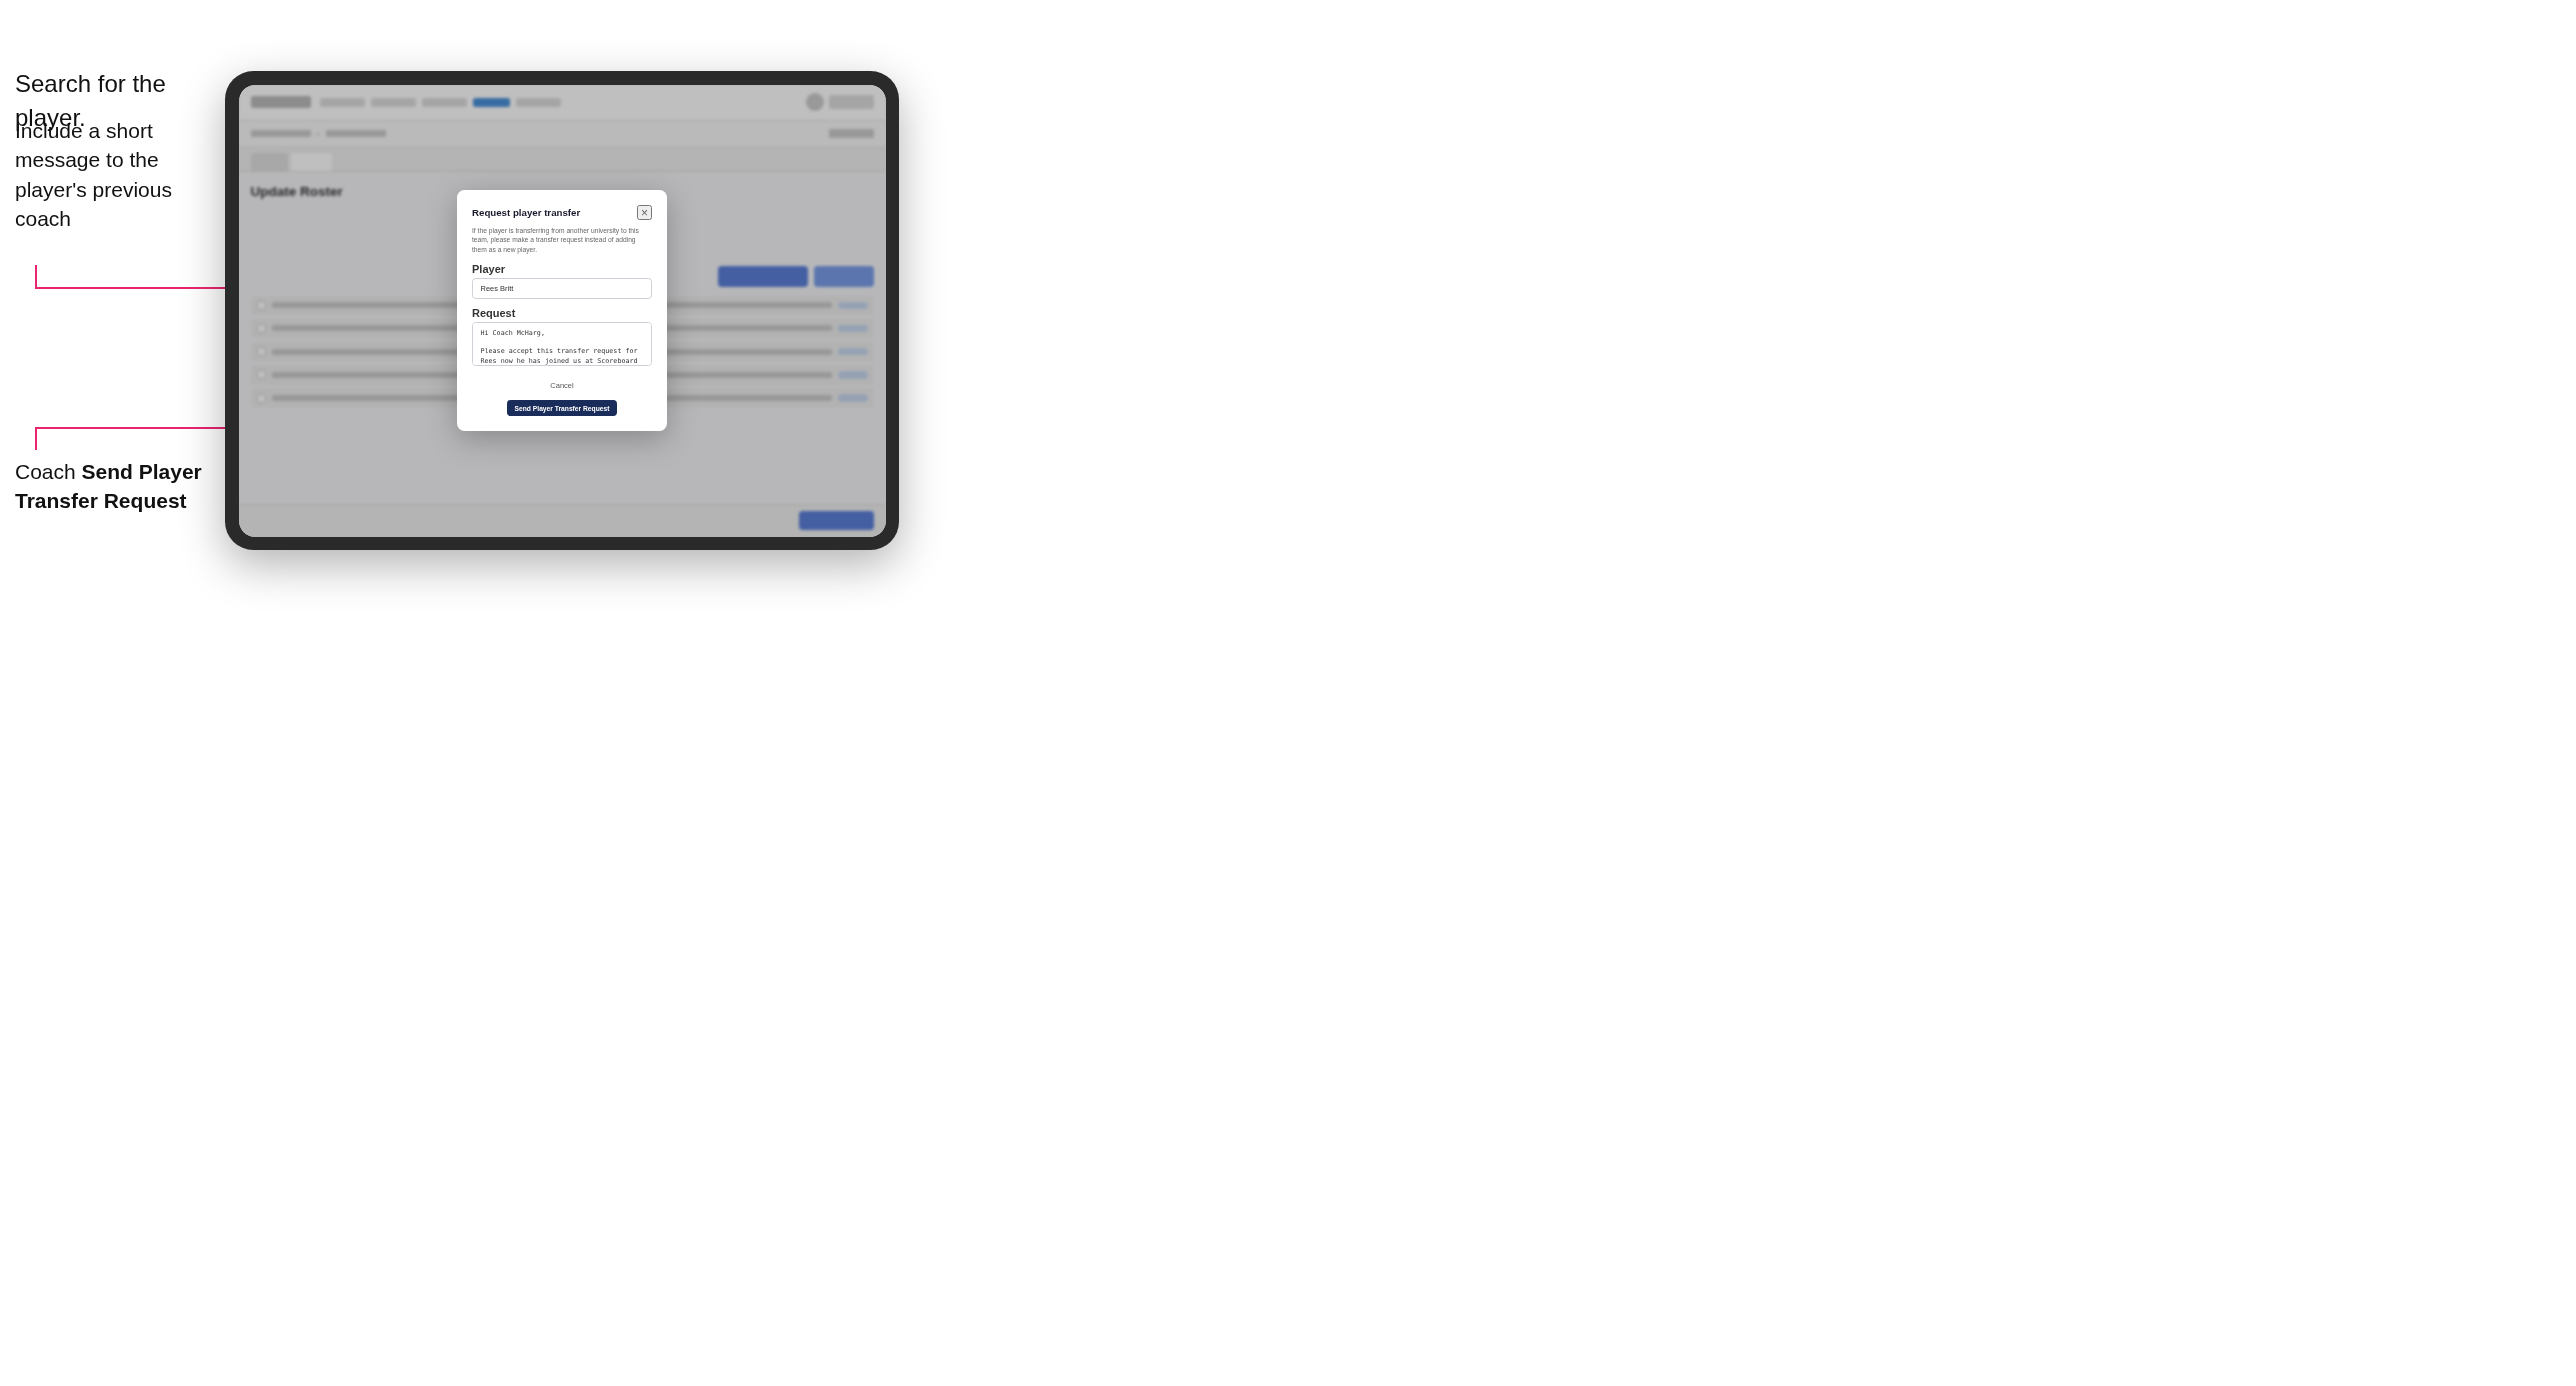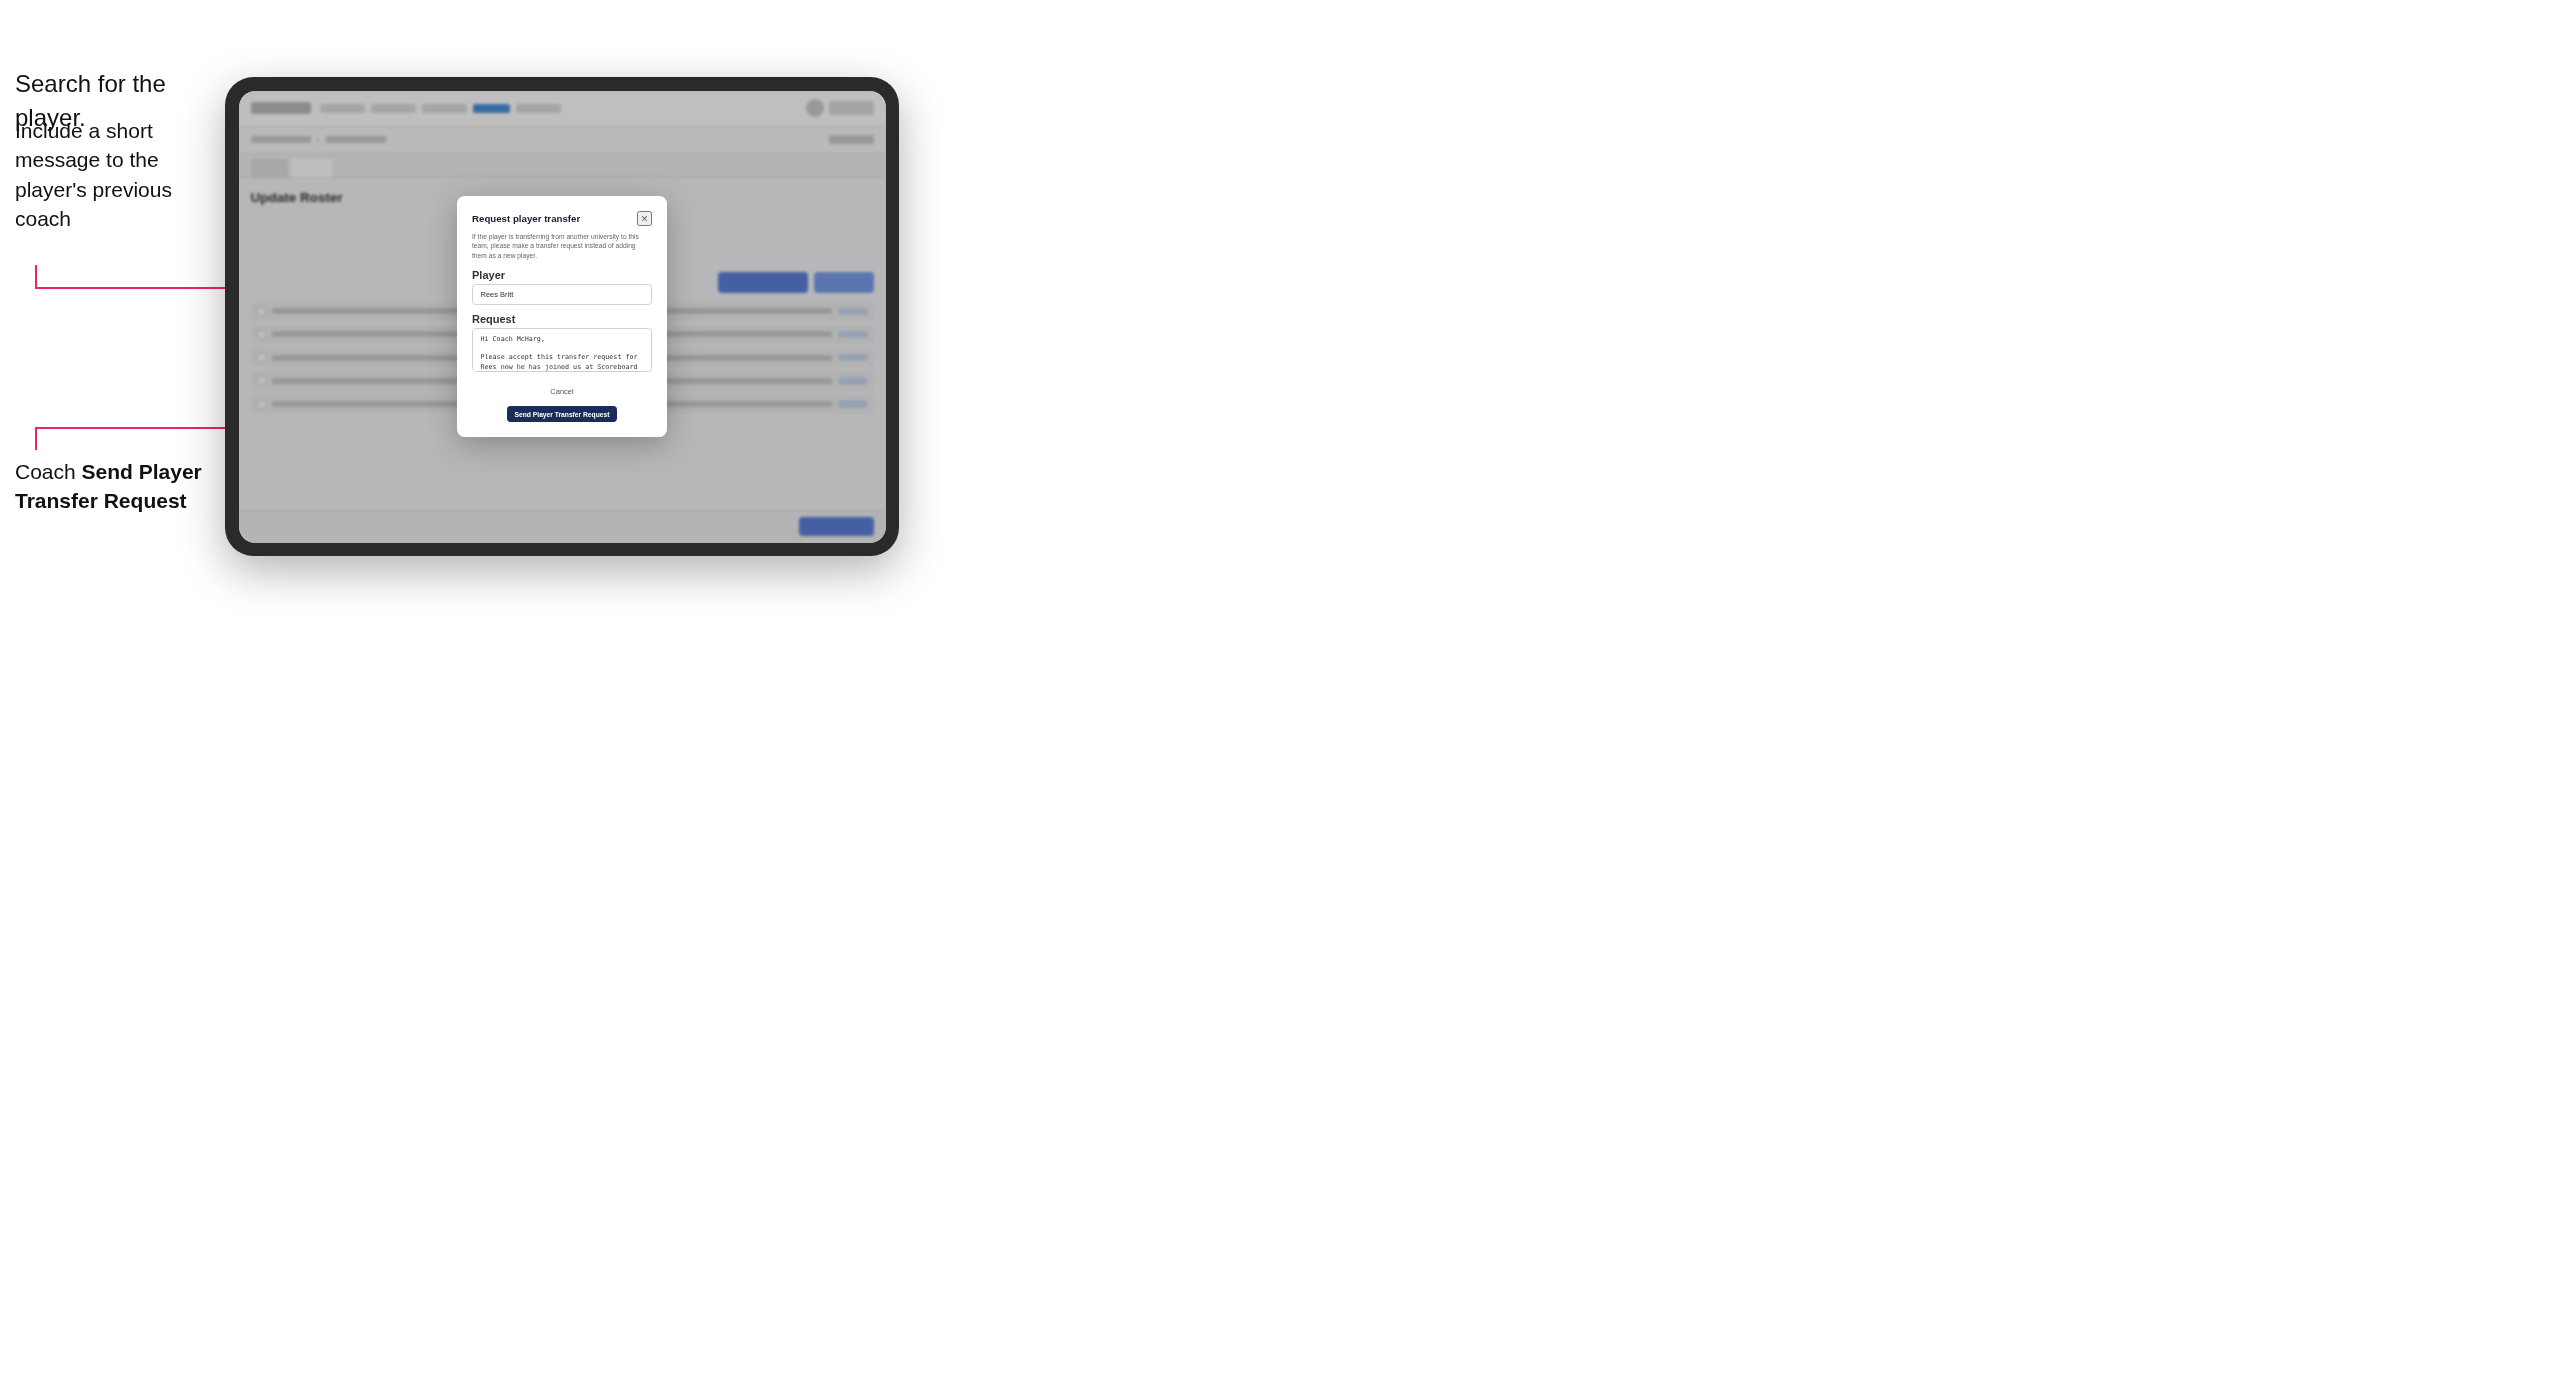--- a/index.html
+++ b/index.html
@@ -111,21 +111,20 @@
     .tablet-frame {
       position: absolute;
       top: 71px;
       left: 225px;
       width: 674px;
       height: 479px;
       background: #2a2a2a;
       border-radius: 28.5px;
       box-shadow: 0 15px 45px rgba(0,0,0,0.3);
       padding: 13.5px;
-      margin-top: 6px;
     }
     .tablet-screen {
       width: 100%;
       height: 100%;
       background: #f0f0f5;
       border-radius: 16.5px;
       overflow: hidden;
       position: relative;
     }
 

